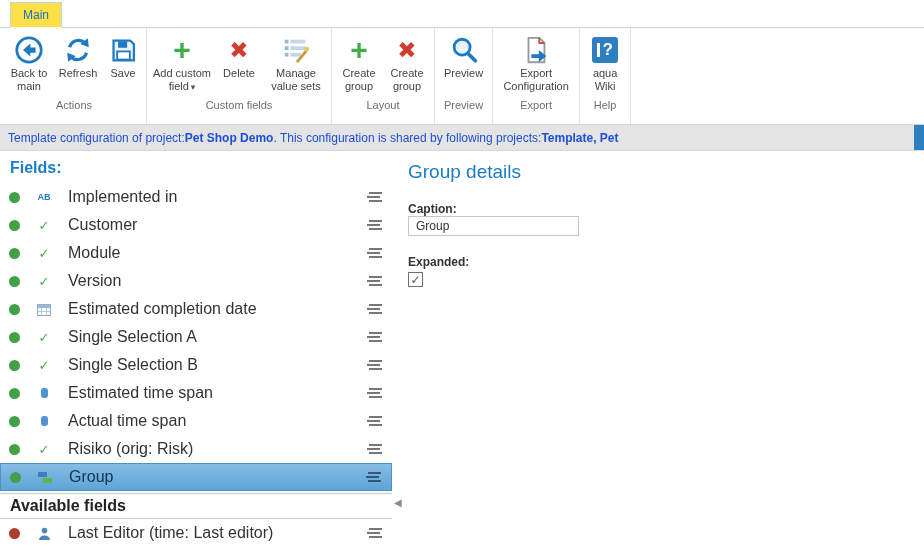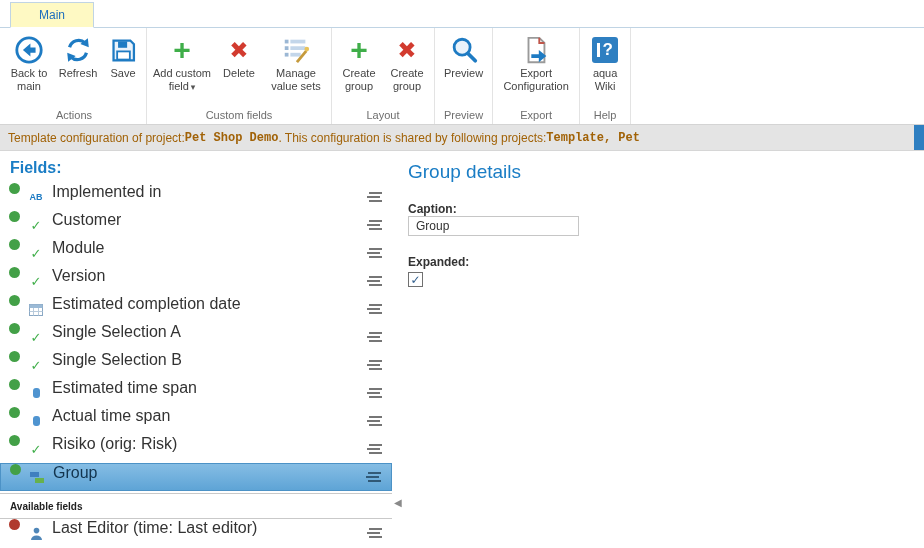--- a/index.html
+++ b/index.html
@@ -2,63 +2,63 @@
 <html><head>
 <meta charset="utf-8">
 <style>
   * { box-sizing: border-box; margin: 0; padding: 0; }
   html,body { width: 924px; height: 548px; overflow: hidden; background: #fff;
     font-family: "Liberation Sans", "DejaVu Sans", sans-serif; font-size: 12px; color: #333; }
 
   
   .tabbar { display: flex; align-items: flex-end; height: 28px; border-bottom: 1px solid #c0d4e4; padding-left: 10px; background: #fff; }
   .tab { border: 1px solid #c0d4e4; border-bottom: 1px solid #fff; margin-bottom: -1px;
-    padding: 5px 28px; color: #1e6fbd; font-size: 12px; background: #fef9c3; cursor: default; }
+    padding: 5px 12px; color: #1e6fbd; font-size: 12px; background: #fde047; cursor: default; }
 
   
   .ribbon { display: flex; align-items: stretch; height: 97px; border-bottom: 1px solid #d4d4d4; background: #fff; padding-left: 2px; }
   .rgroup { display: flex; flex-direction: column; border-right: 1px solid #e3e3e3; padding: 2px 3px 0; }
   .rbuttons { display: flex; flex: 1; align-items: flex-start; justify-content: center; }
-  .rlabel { font-size: 11px; color: #6e6e6e; text-align: center; padding: 2px 6px 3px; }
+  .rlabel { font-size: 11px; color: #6e6e6e; text-align: center; padding: 2px 6px 13px; }
   .rbtn { display: flex; flex-direction: column; align-items: center; padding: 3px 2px;
     font-size: 11px; color: #444; text-align: center; line-height: 1.15; cursor: default; }
   .rbtn .ic { height: 34px; display: flex; align-items: center; justify-content: center; }
   .w44 { width: 48px; } .w36 { width: 40px; } .w50 { width: 50px; } .w62 { width: 64px; }
   .w78 { width: 80px; } .w40 { width: 44px; }
   .plus-glyph { font-size: 30px; font-weight: bold; color: #3fae49; line-height: 30px; }
   .cross-glyph { font-size: 23px; font-weight: bold; color: #d23b2f; line-height: 26px; }
   .caret { font-size: 9px; color: #555; margin-left: 2px; }
   .wiki-icon { width: 26px; height: 26px; background: #2e7fc1; border-radius: 3px; color: #fff;
     font-weight: bold; font-size: 17px; display: flex; align-items: center; justify-content: center; gap: 2px; }
   .wiki-bar { display: inline-block; width: 3px; height: 14px; background: #fff; }
 
   
   .infobar { position: relative; height: 26px; background: #e4e4e4; display: flex; align-items: center;
-    padding-left: 8px; font-size: 12px; color: #a16207; border-bottom: 1px solid #d6d6d6; }
-  .infobar b { font-weight: bold; font-family: Liberation Mono, monospace; }
+    padding-left: 8px; font-size: 12px; color: #1d4ed8; border-bottom: 1px solid #d6d6d6; }
+  .infobar b { font-weight: bold; }
   .infobar-accent { position: absolute; right: 0; top: 0; width: 10px; height: 100%; background: #2e7fc1; }
 
   
   .content { display: flex; height: 394px; position: relative; }
   .left-panel { width: 400px; position: relative; }
   .fields-title { color: #1a7dc5; font-size: 16px; font-weight: bold; padding: 8px 0 6px 10px; }
-  .frow { display: flex; height: 28px; padding: 0 10px 0 9px; gap: 8px; width: 392px; }
+  .frow { display: flex; align-items: center; height: 28px; padding: 0 10px 0 9px; gap: 16px; width: 392px; }
   .frow.selected { background: linear-gradient(#85bde4, #5ea4d6); border: 1px solid #4c92c6; color: #12344e; }
   .dot { width: 11px; height: 11px; border-radius: 50%; flex: 0 0 auto; }
   .dot.green { background: #43a047; }
   .dot.red { background: #b03a2e; }
   .ficon { width: 16px; flex: 0 0 auto; display: flex; align-items: center; justify-content: center; }
   .ab-glyph { color: #1e7bc3; font-size: 9px; font-weight: bold; letter-spacing: 0; }
   .check-glyph { color: #3fae49; font-weight: bold; font-size: 13px; }
   .timespan-glyph { width: 7px; height: 10px; border-radius: 3px; background: #4f94d0; display: inline-block; }
   .flabel { font-size: 16px; white-space: nowrap; overflow: hidden; }
   .handle { margin-left: auto; display: flex; align-items: center; cursor: pointer; }
   .avail-header { display: flex; align-items: center; height: 26px; width: 392px; margin-top: 2px;
     border-top: 1px solid #c9c9c9; border-bottom: 1px solid #c9c9c9; font-weight: bold;
-    font-size: 10px; color: #222; padding: 0 10px; }
+    font-size: 16px; color: #222; padding: 0 10px; }
   .collapse-arrow { position: absolute; left: 394px; top: 346px; color: #8a8a8a; font-size: 10px; cursor: pointer; }
 
   
   .right-panel { flex: 1; padding: 6px 16px 0 8px; }
   .dtitle { color: #1a7dc5; font-size: 19px; padding: 4px 0 14px; }
   .form-row { display: flex; align-items: flex-start; margin-bottom: 14px; flex-direction: column; }
   .form-label { font-weight: bold; font-size: 12px; width: 72px; padding-top: 5px; flex: 0 0 auto; }
   input.caption-input { flex: 1; height: 25px; border: 1px solid #c6c6c6; font-size: 12px; padding: 2px 7px;
     color: #333; font-family: inherit; background: #fff; }
   .cb { width: 15px; height: 15px; border: 1px solid #707070; background: #fff; display: flex;

